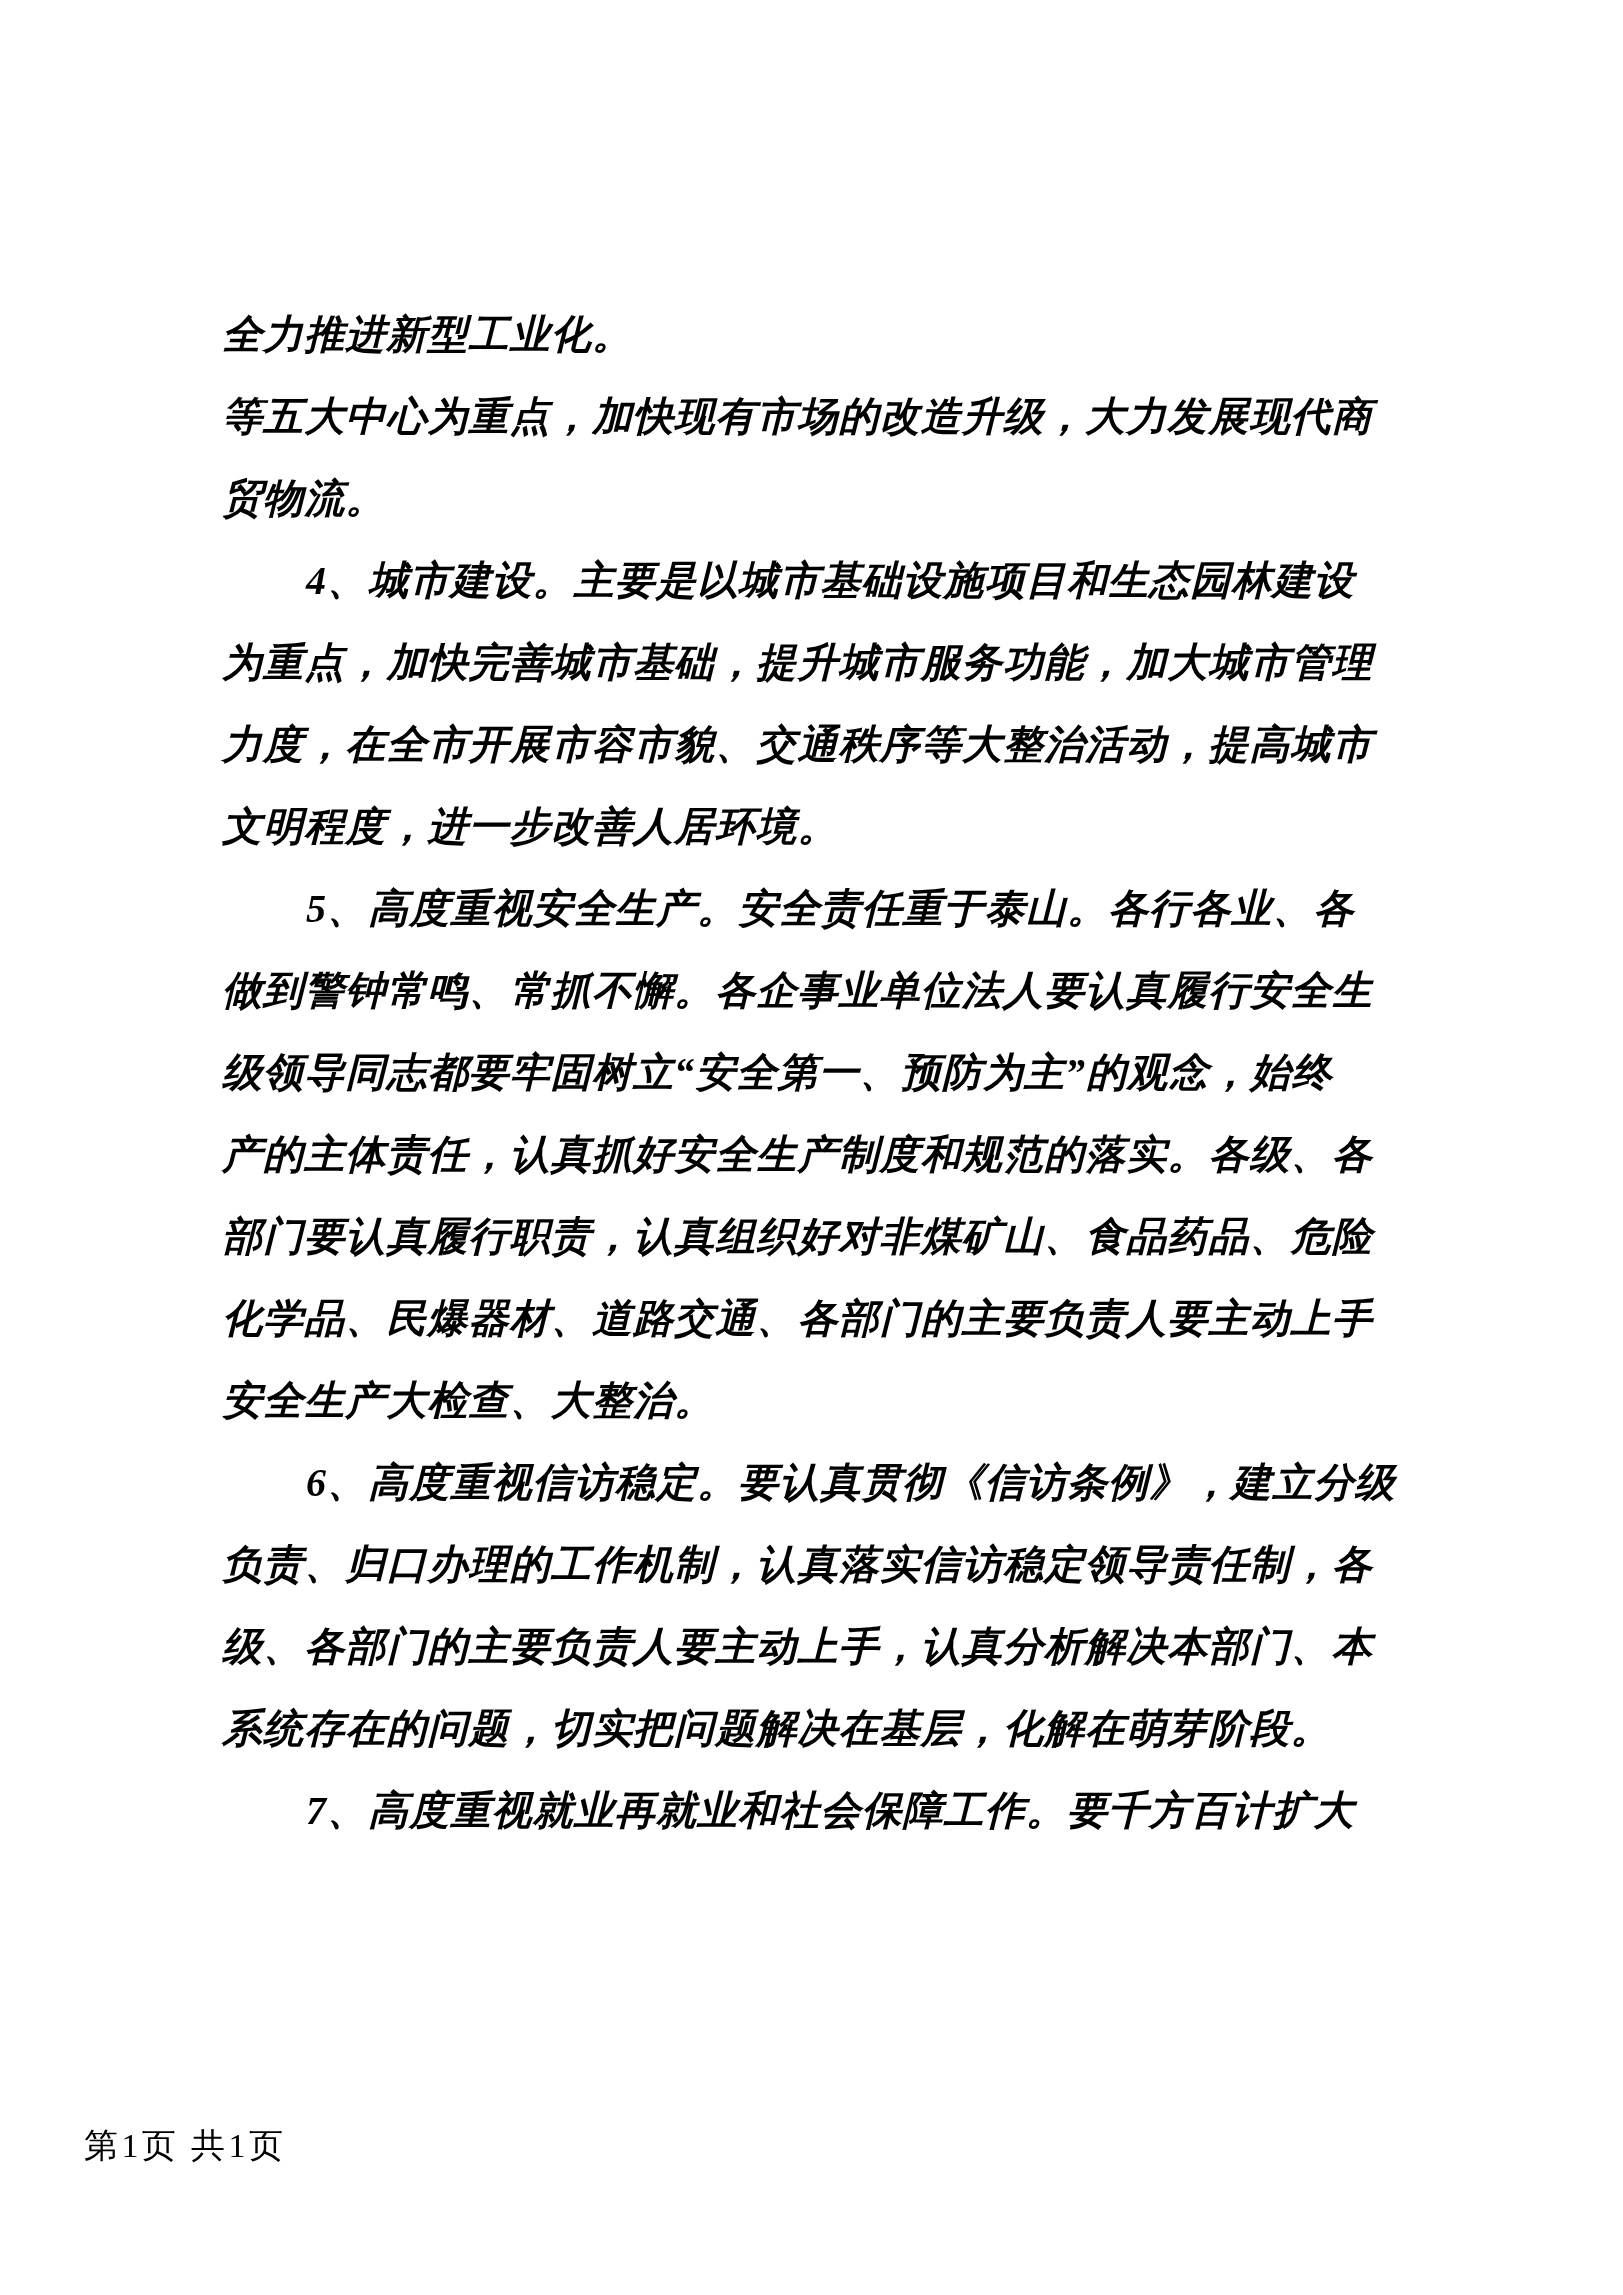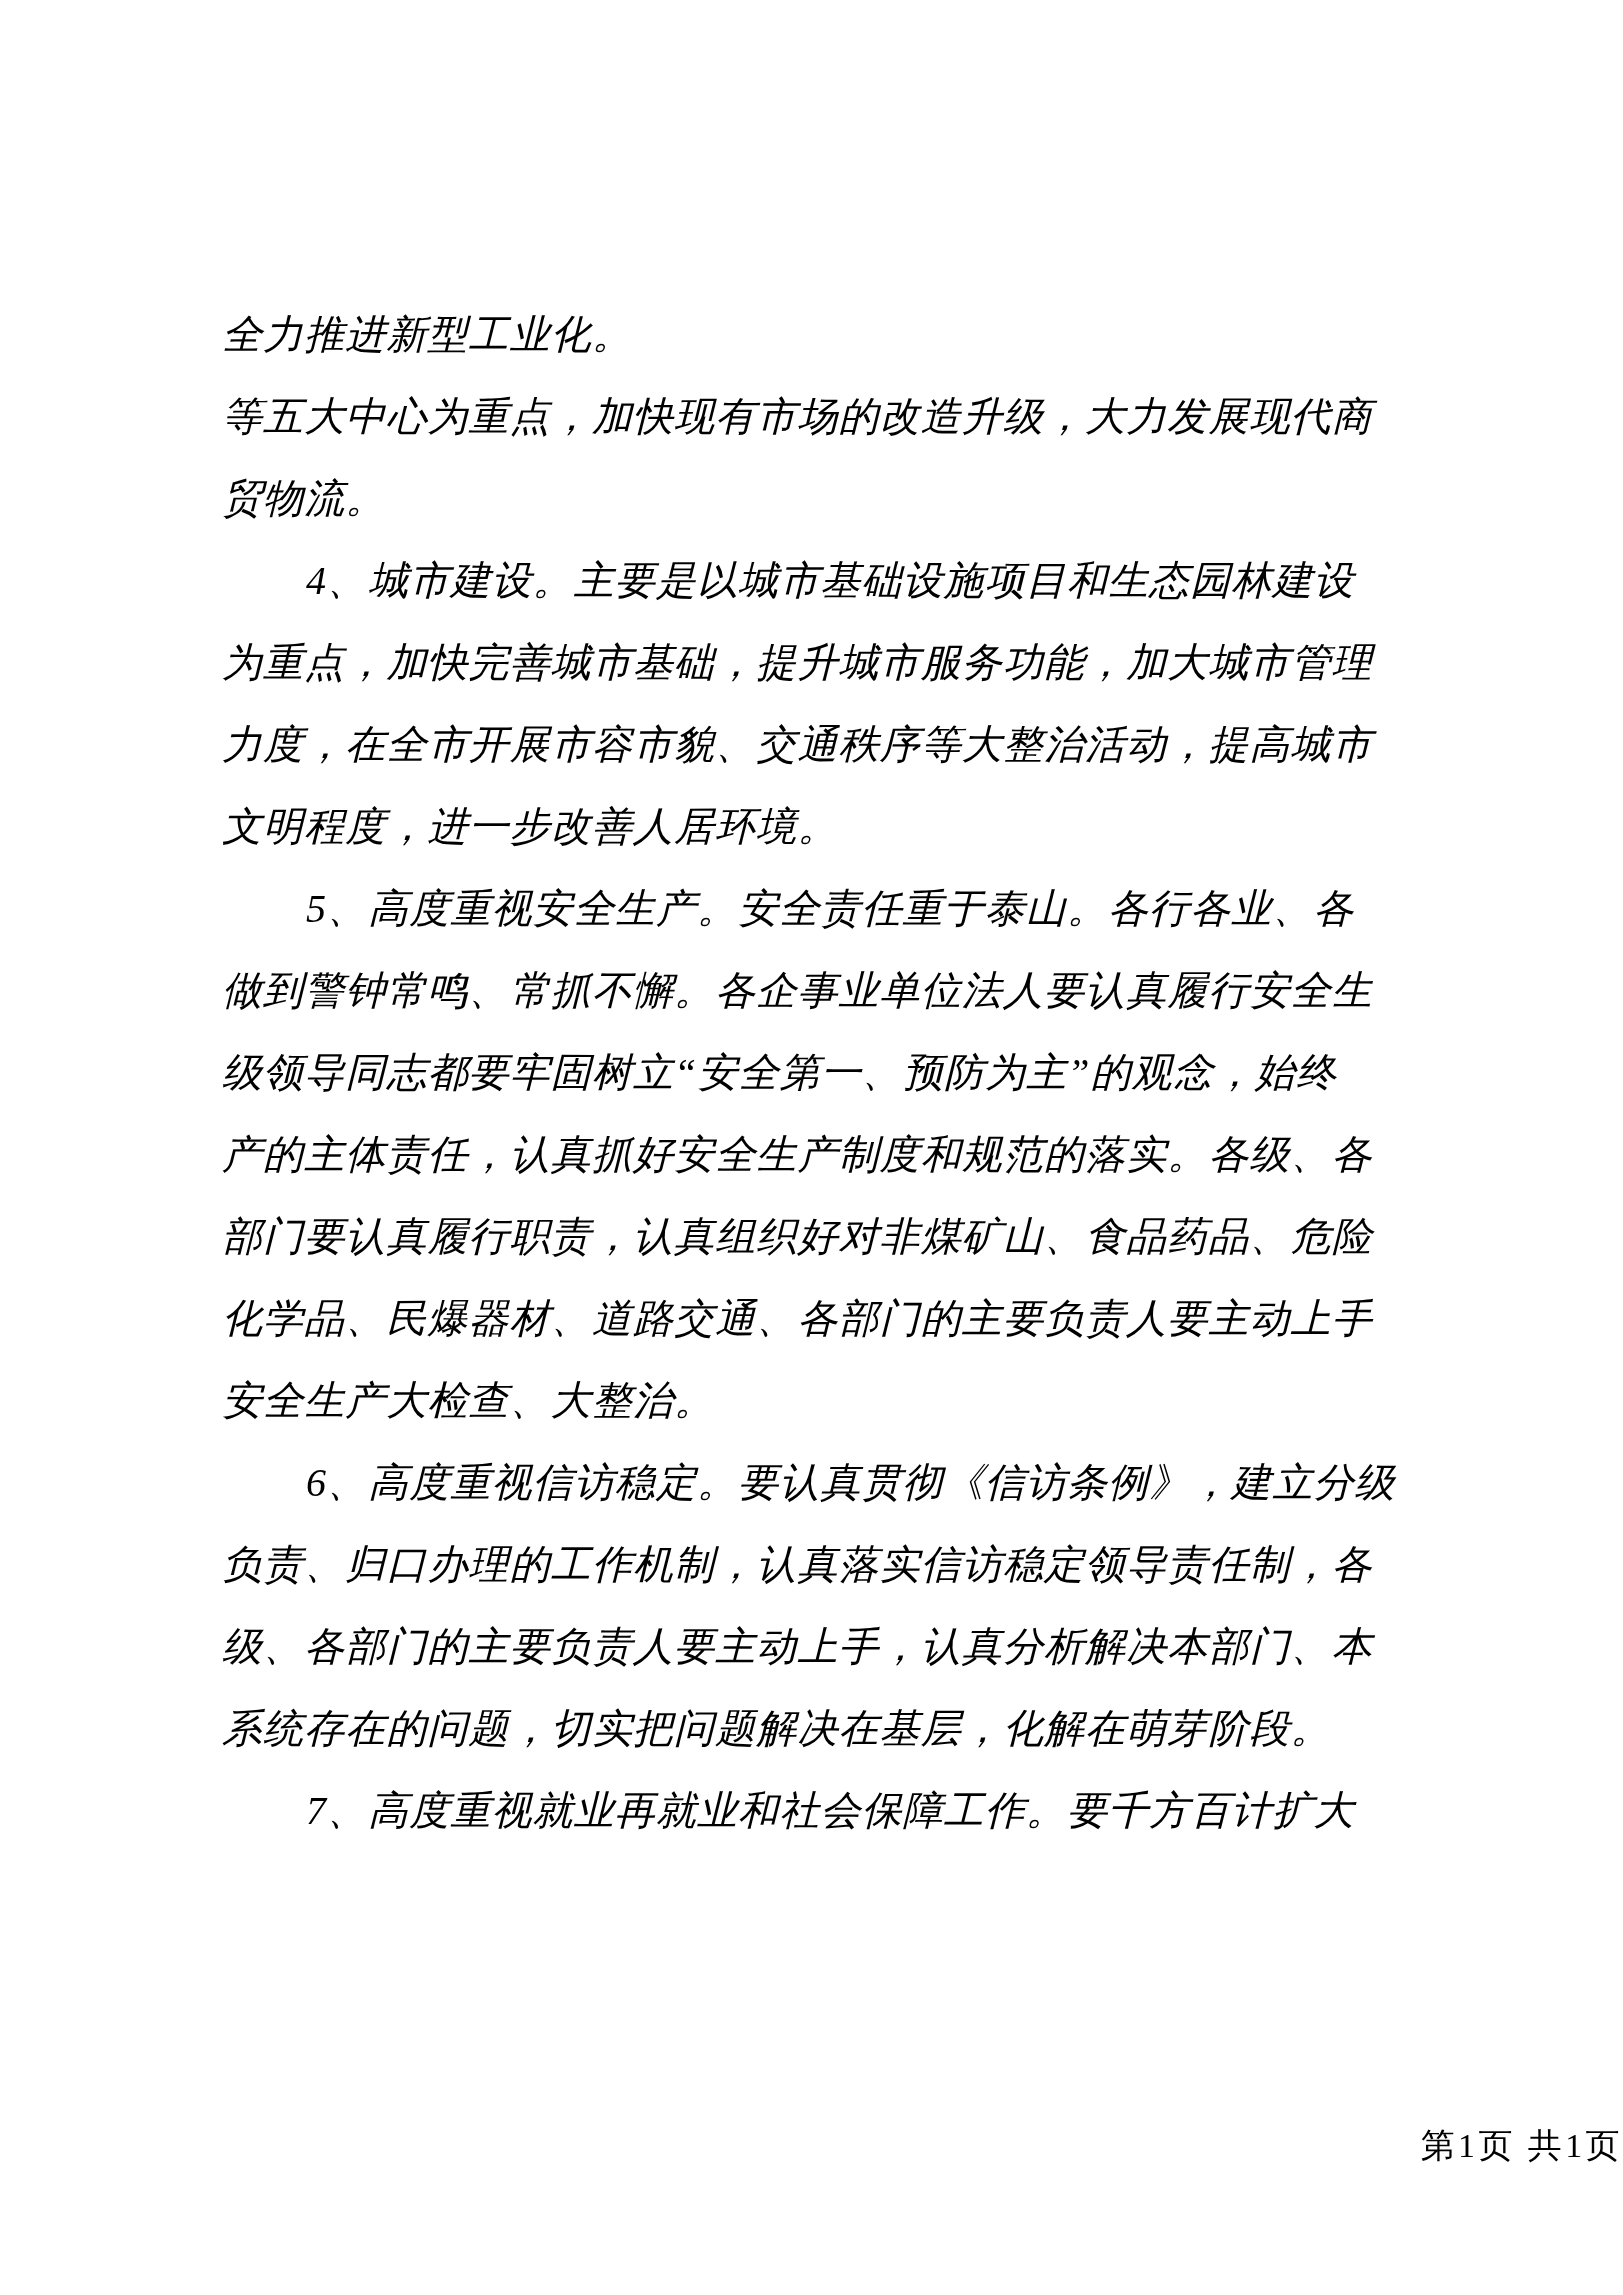--- a/index.html
+++ b/index.html
@@ -19,37 +19,38 @@
   .content {
     position: absolute;
     top: 294px;
     left: 222px;
     width: 1228px;
     font-size: 40px;
     line-height: 82px;
     letter-spacing: 1.1px;
     font-style: italic;
     color: #000000;
+    font-weight: bold;
   }
   .paragraph { margin: 0; padding: 0; }
   .line {
     height: 82px;
     white-space: nowrap;
   }
   .line.pfirst {
     padding-left: 84px; 
   }
   .footer {
     position: absolute;
     top: 2123px;
     left: 0;
     width: 100%;
     box-sizing: border-box;
     padding-left: 84px; 
-    text-align: right;
+    text-align: left;
     font-size: 34px;
     line-height: 45px;
     letter-spacing: 3.4px;
     font-style: normal;
     color: #000000;
   }
 </style>
 </head>
 <body>
 

